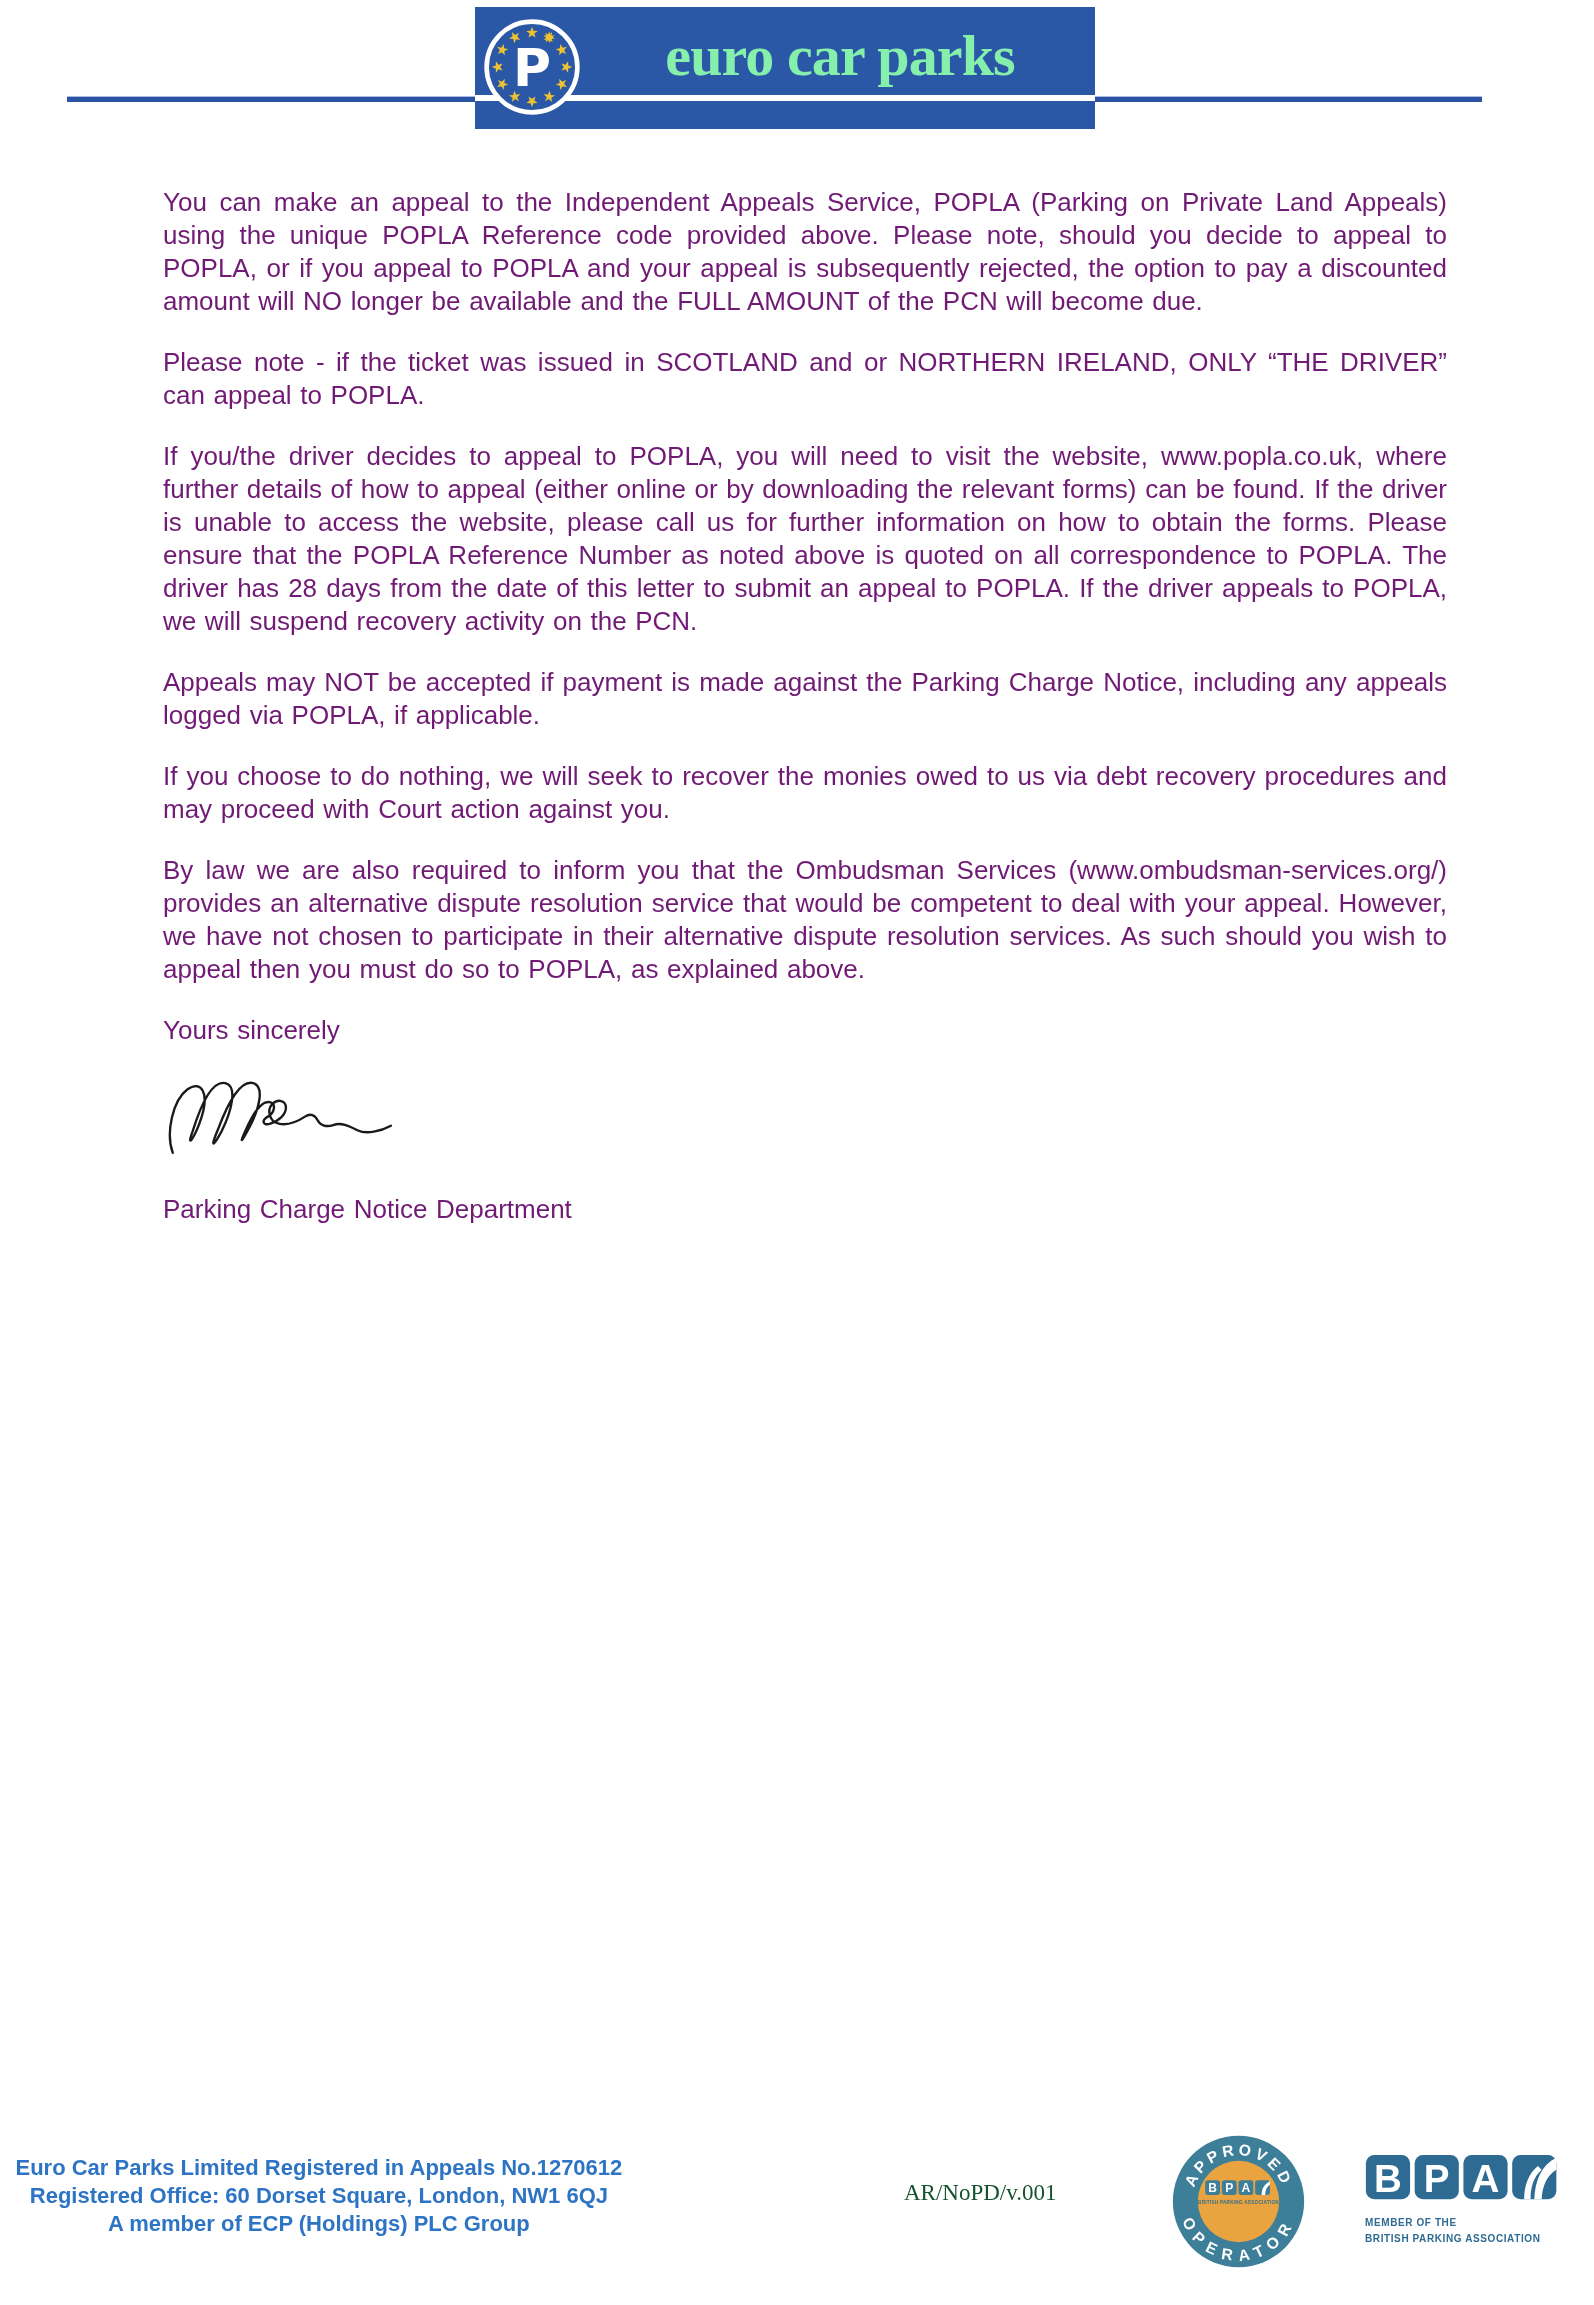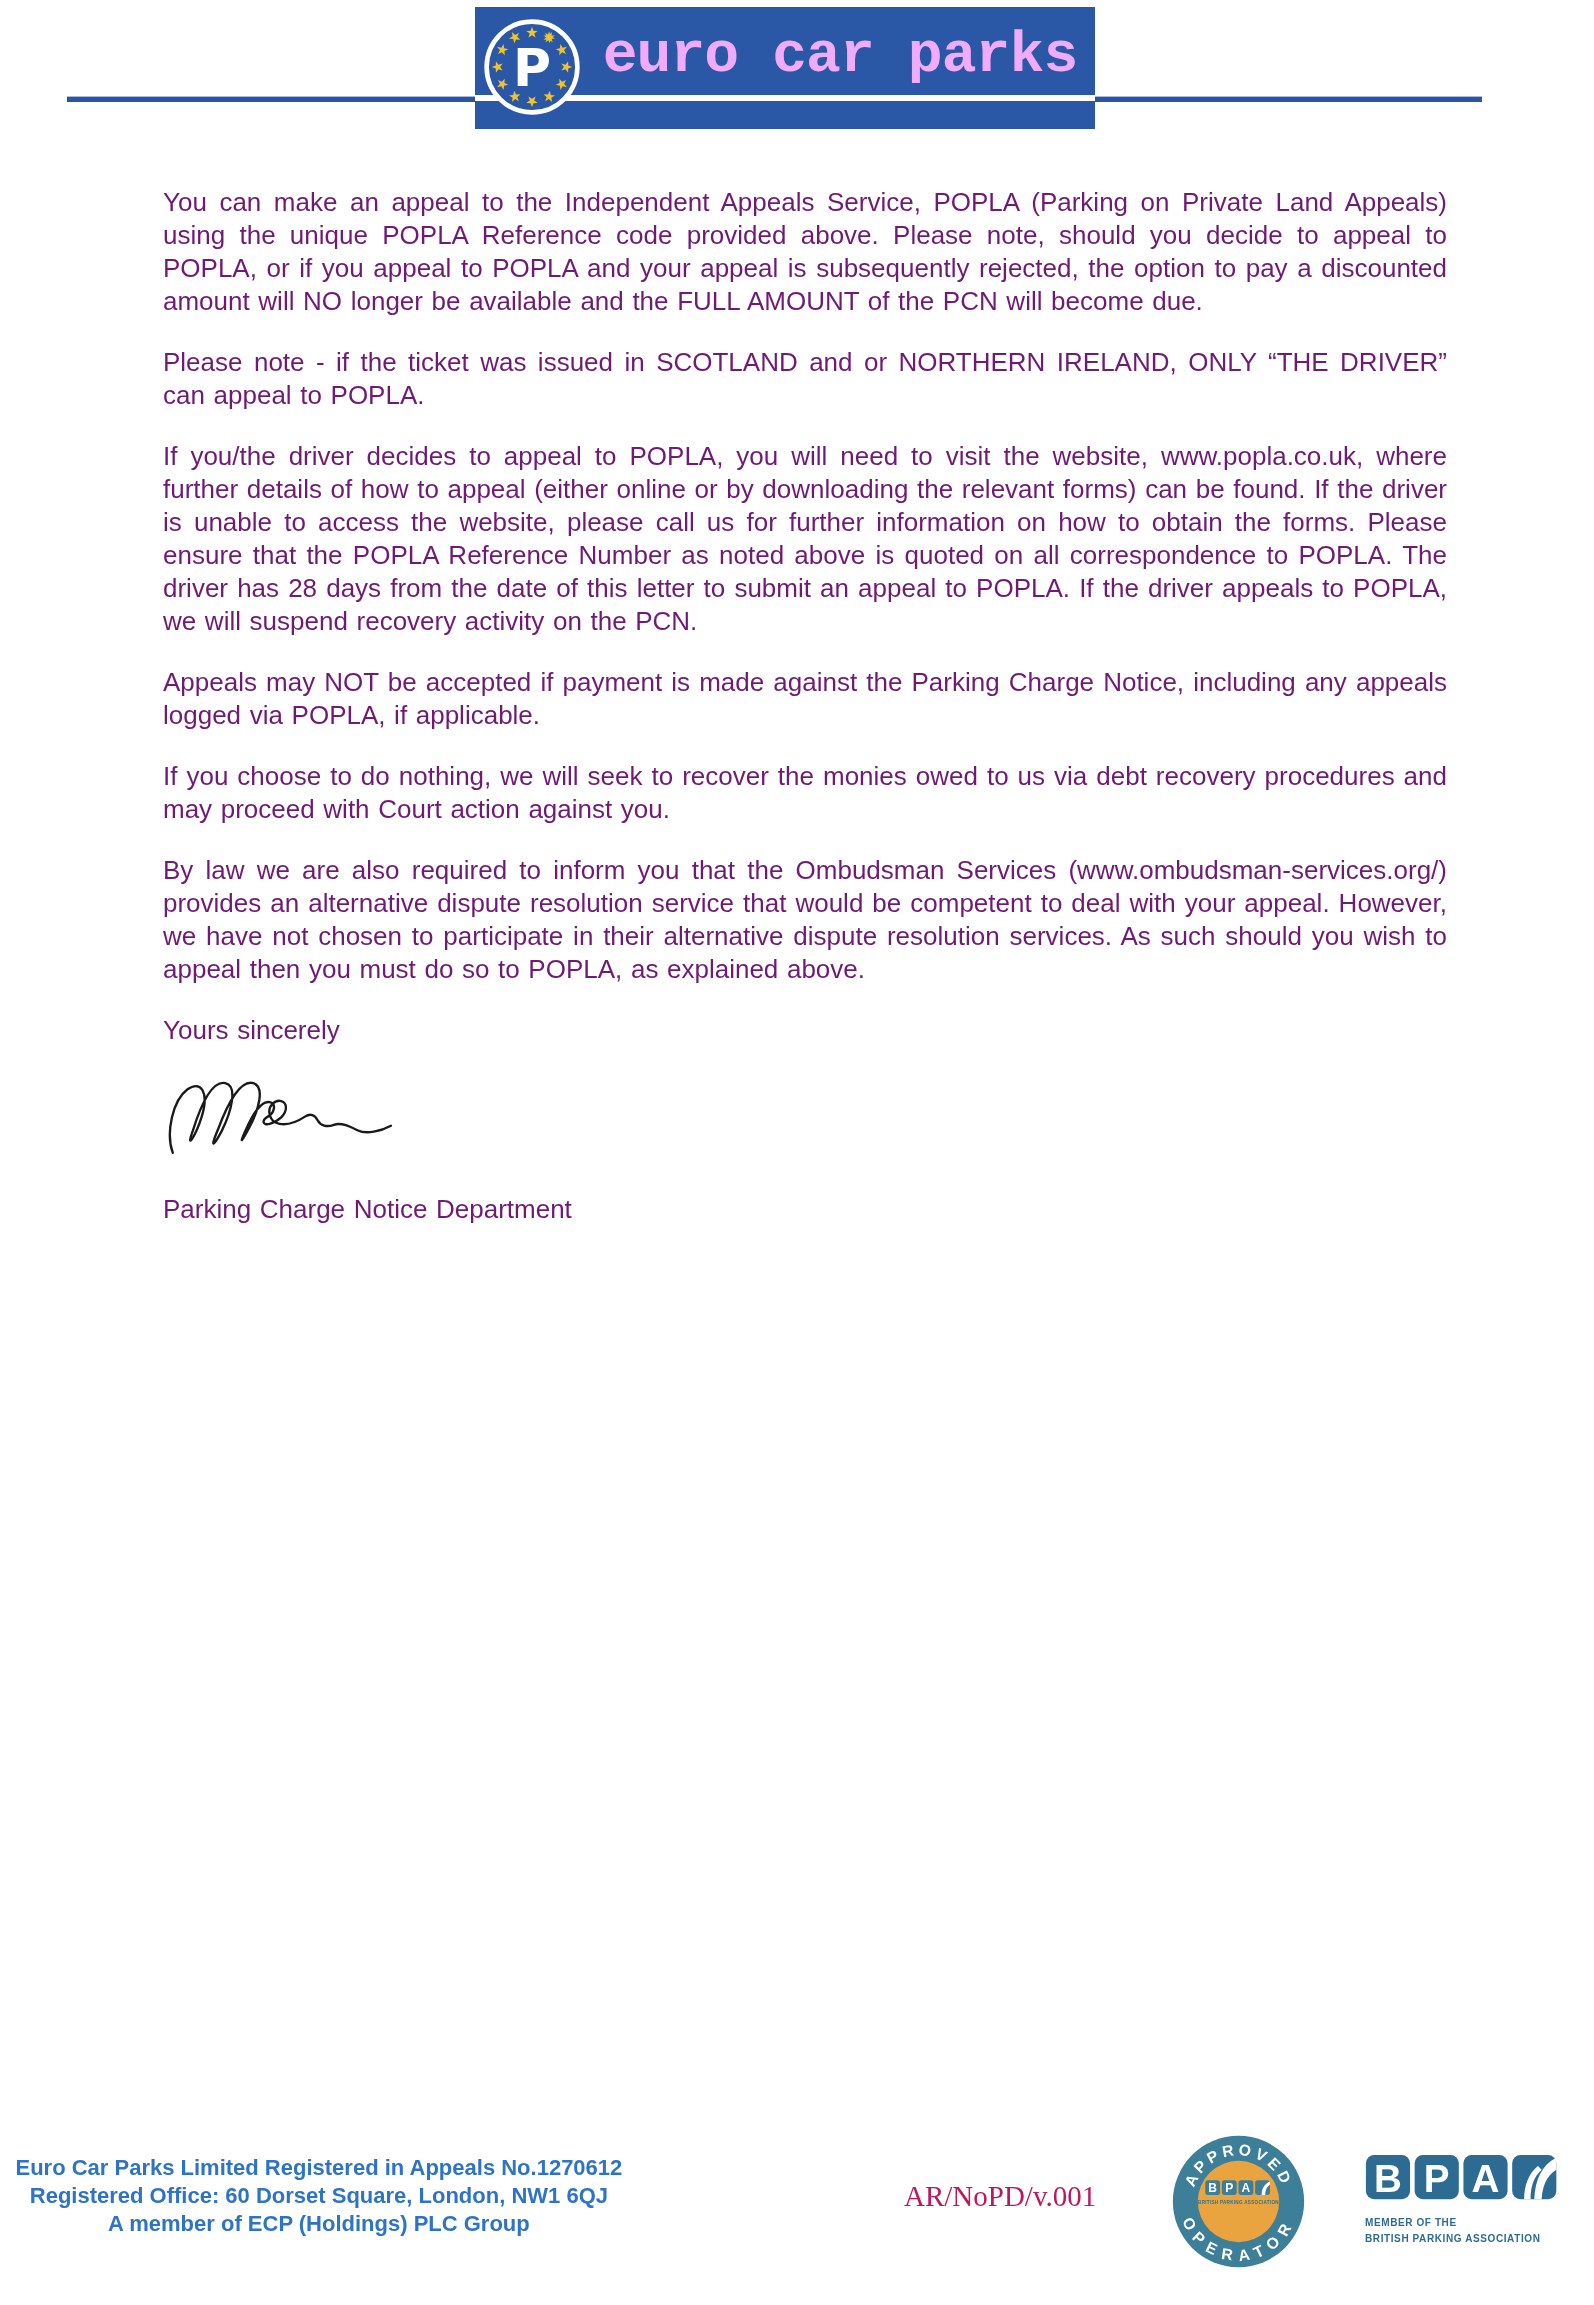--- a/index.html
+++ b/index.html
@@ -20,23 +20,23 @@
   .brand{
     position:absolute;left:475px;top:7.4px;width:620px;height:122px;
     background:#2b58a6;z-index:2;
   }
   .brand-whiteline{
     position:absolute;left:0;top:88px;width:100%;height:5.6px;background:#ffffff;
   }
   .brand-text{
     position:absolute;left:119px;top:0;height:97px;width:492px;
     display:flex;align-items:center;justify-content:center;
-    font-family:Liberation Mono, monospace;
+    font-family:Liberation Serif, serif;
     font-weight:bold;font-size:58px;letter-spacing:-0.9px;
-    color:#f0abfc;white-space:nowrap;
+    color:#86efac;white-space:nowrap;
   }
   .roundel{position:absolute;left:482px;top:16.7px;z-index:3;}
 
   
   .letter-body{
     position:absolute;left:163px;top:186px;width:1284px;
     font-size:26px;line-height:33px;word-spacing:1.4px;
     text-align:justify;color:#701a75;
   }
   .letter-body p{margin:0 0 28px 0;}
@@ -45,21 +45,21 @@
   .signoff div{line-height:33px;text-align:left;}
 
   
   .footer-company{
     position:absolute;left:7.4px;top:2154px;width:623px;
     text-align:center;color:#2e74c4;font-weight:bold;
     font-size:22px;line-height:28px;
   }
   .doc-ref{
     position:absolute;left:904px;top:2180px;
-    font-family:"Liberation Serif", serif;font-size:29px;color:#be185d;
+    font-family:"Liberation Serif", serif;font-size:23px;color:#14532d;
   }
   .badge{position:absolute;left:1171px;top:2134px;}
   .bpa{position:absolute;left:1365px;top:2155px;width:197px;}
   .bpa-member{
     margin-top:11px;color:#2e6b93;font-weight:bold;
     font-size:10px;line-height:16px;letter-spacing:0.6px;
   }
 </style>
 </head>
 <body>

